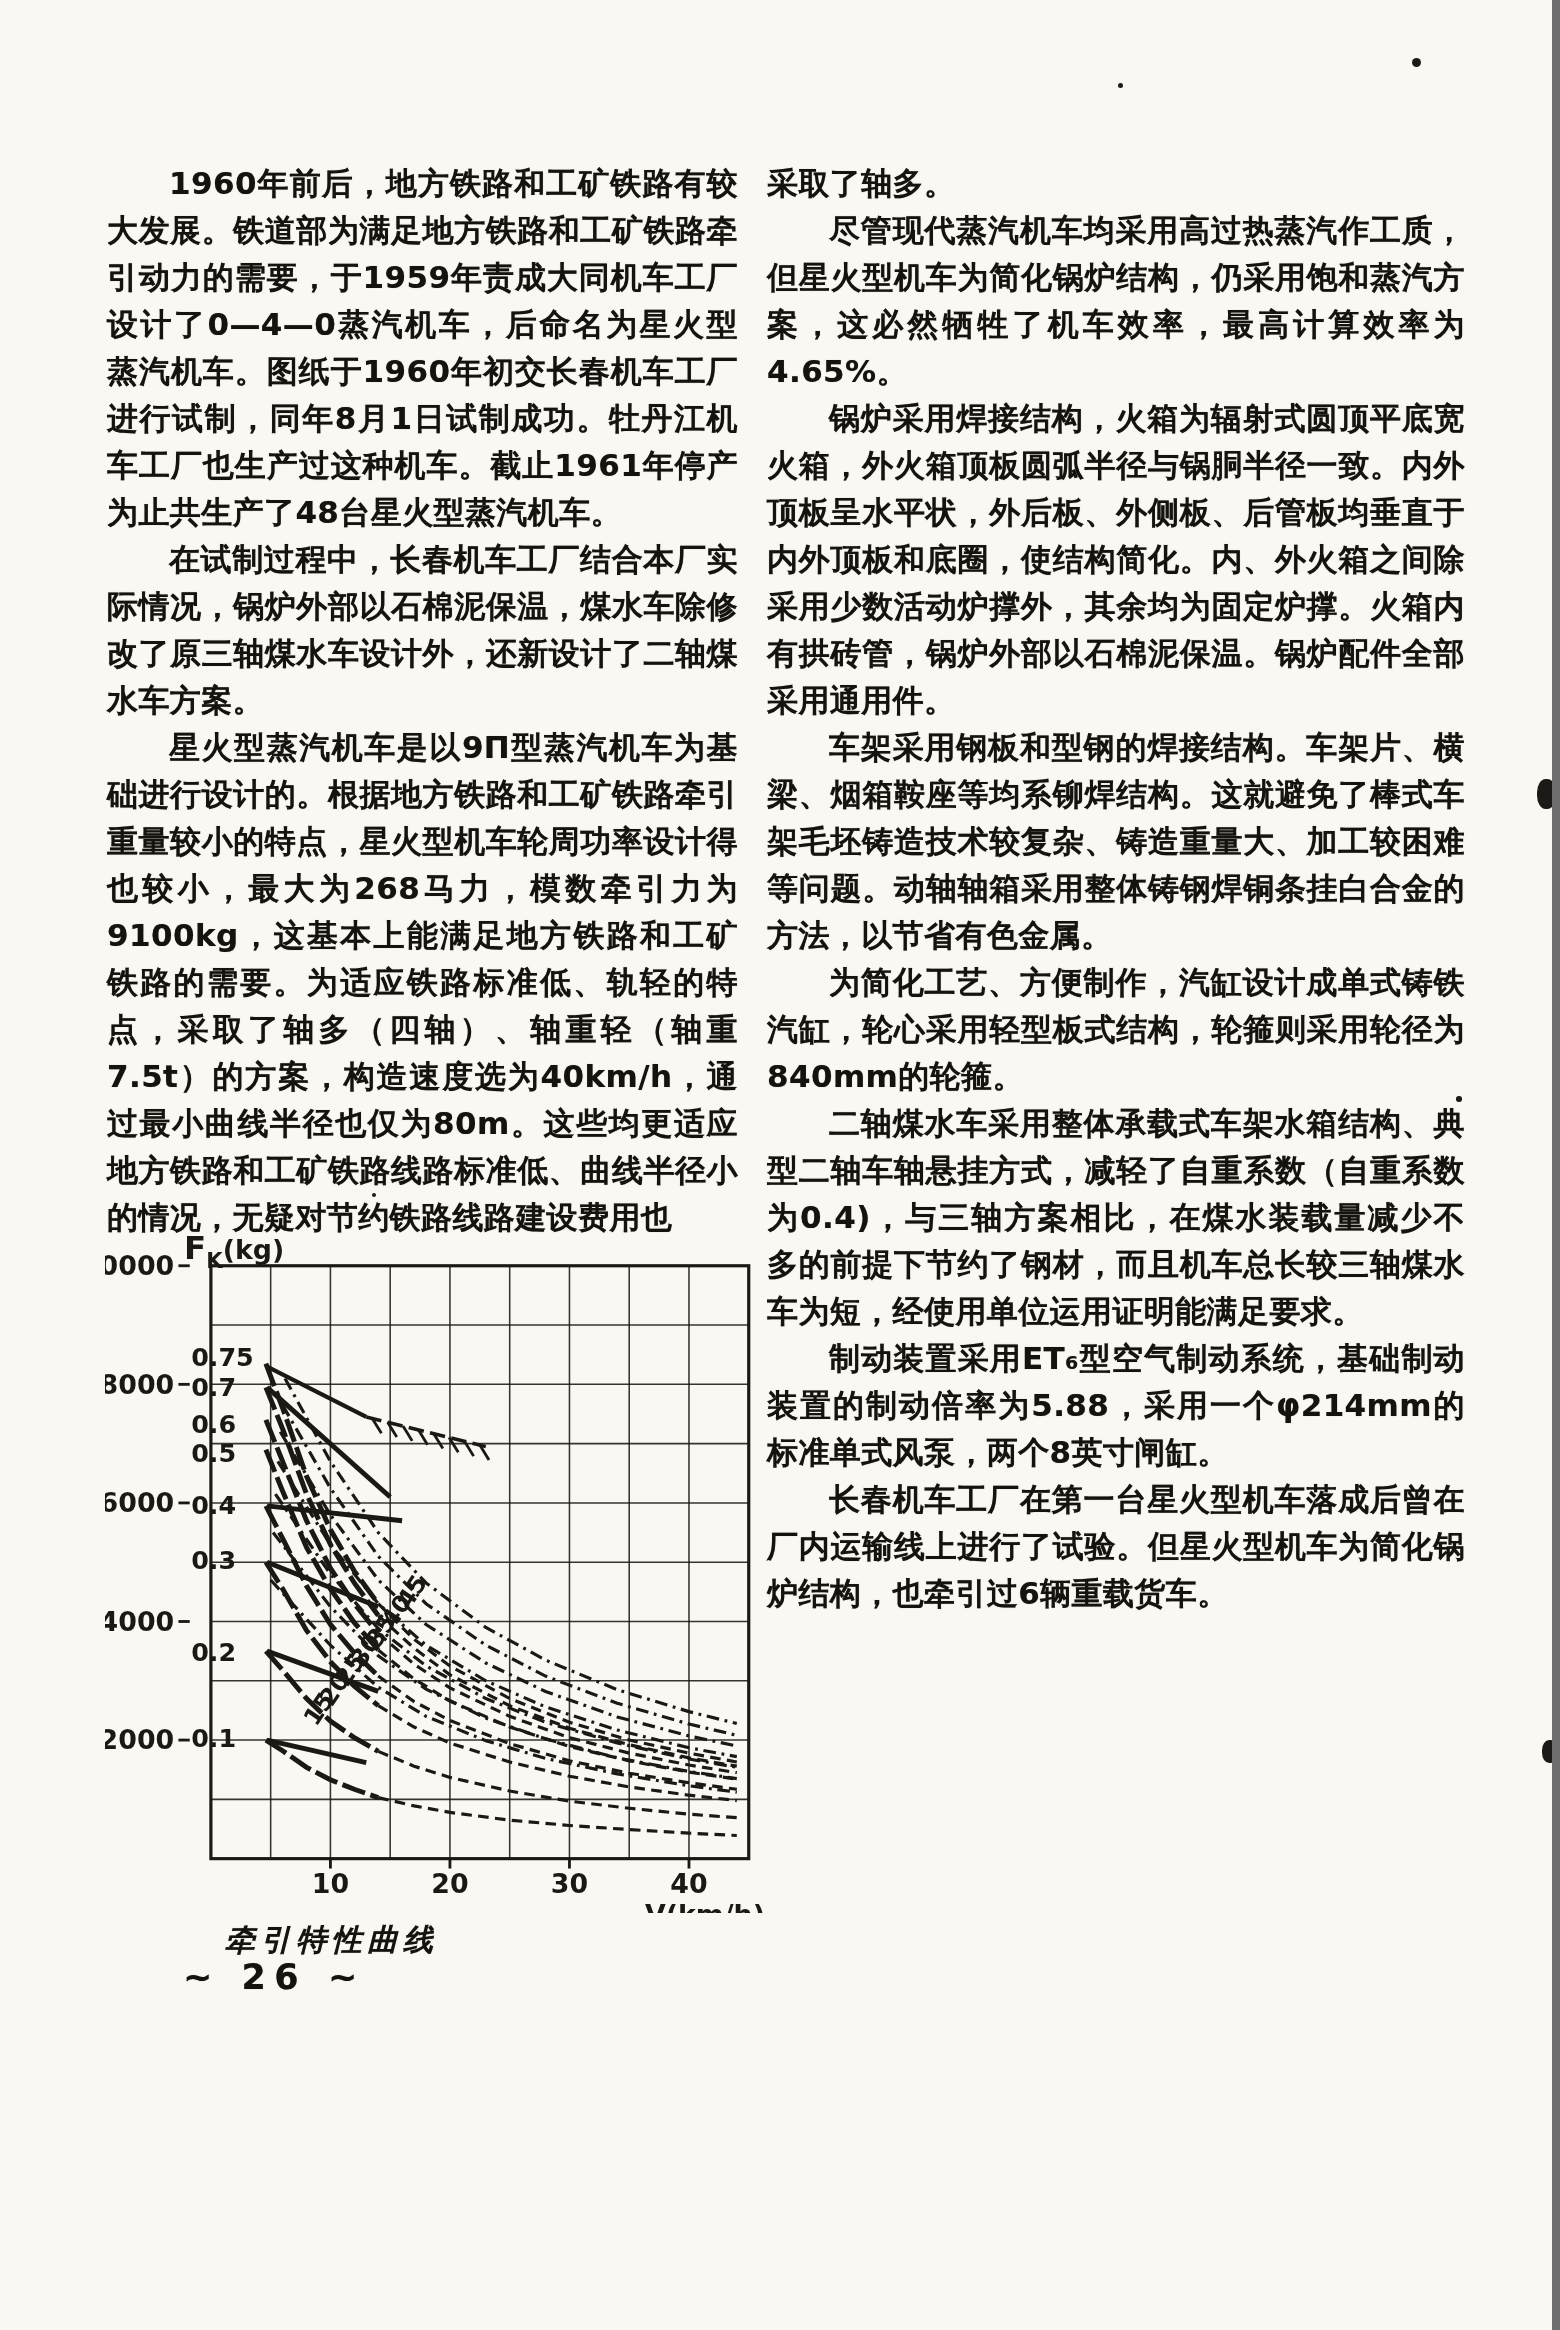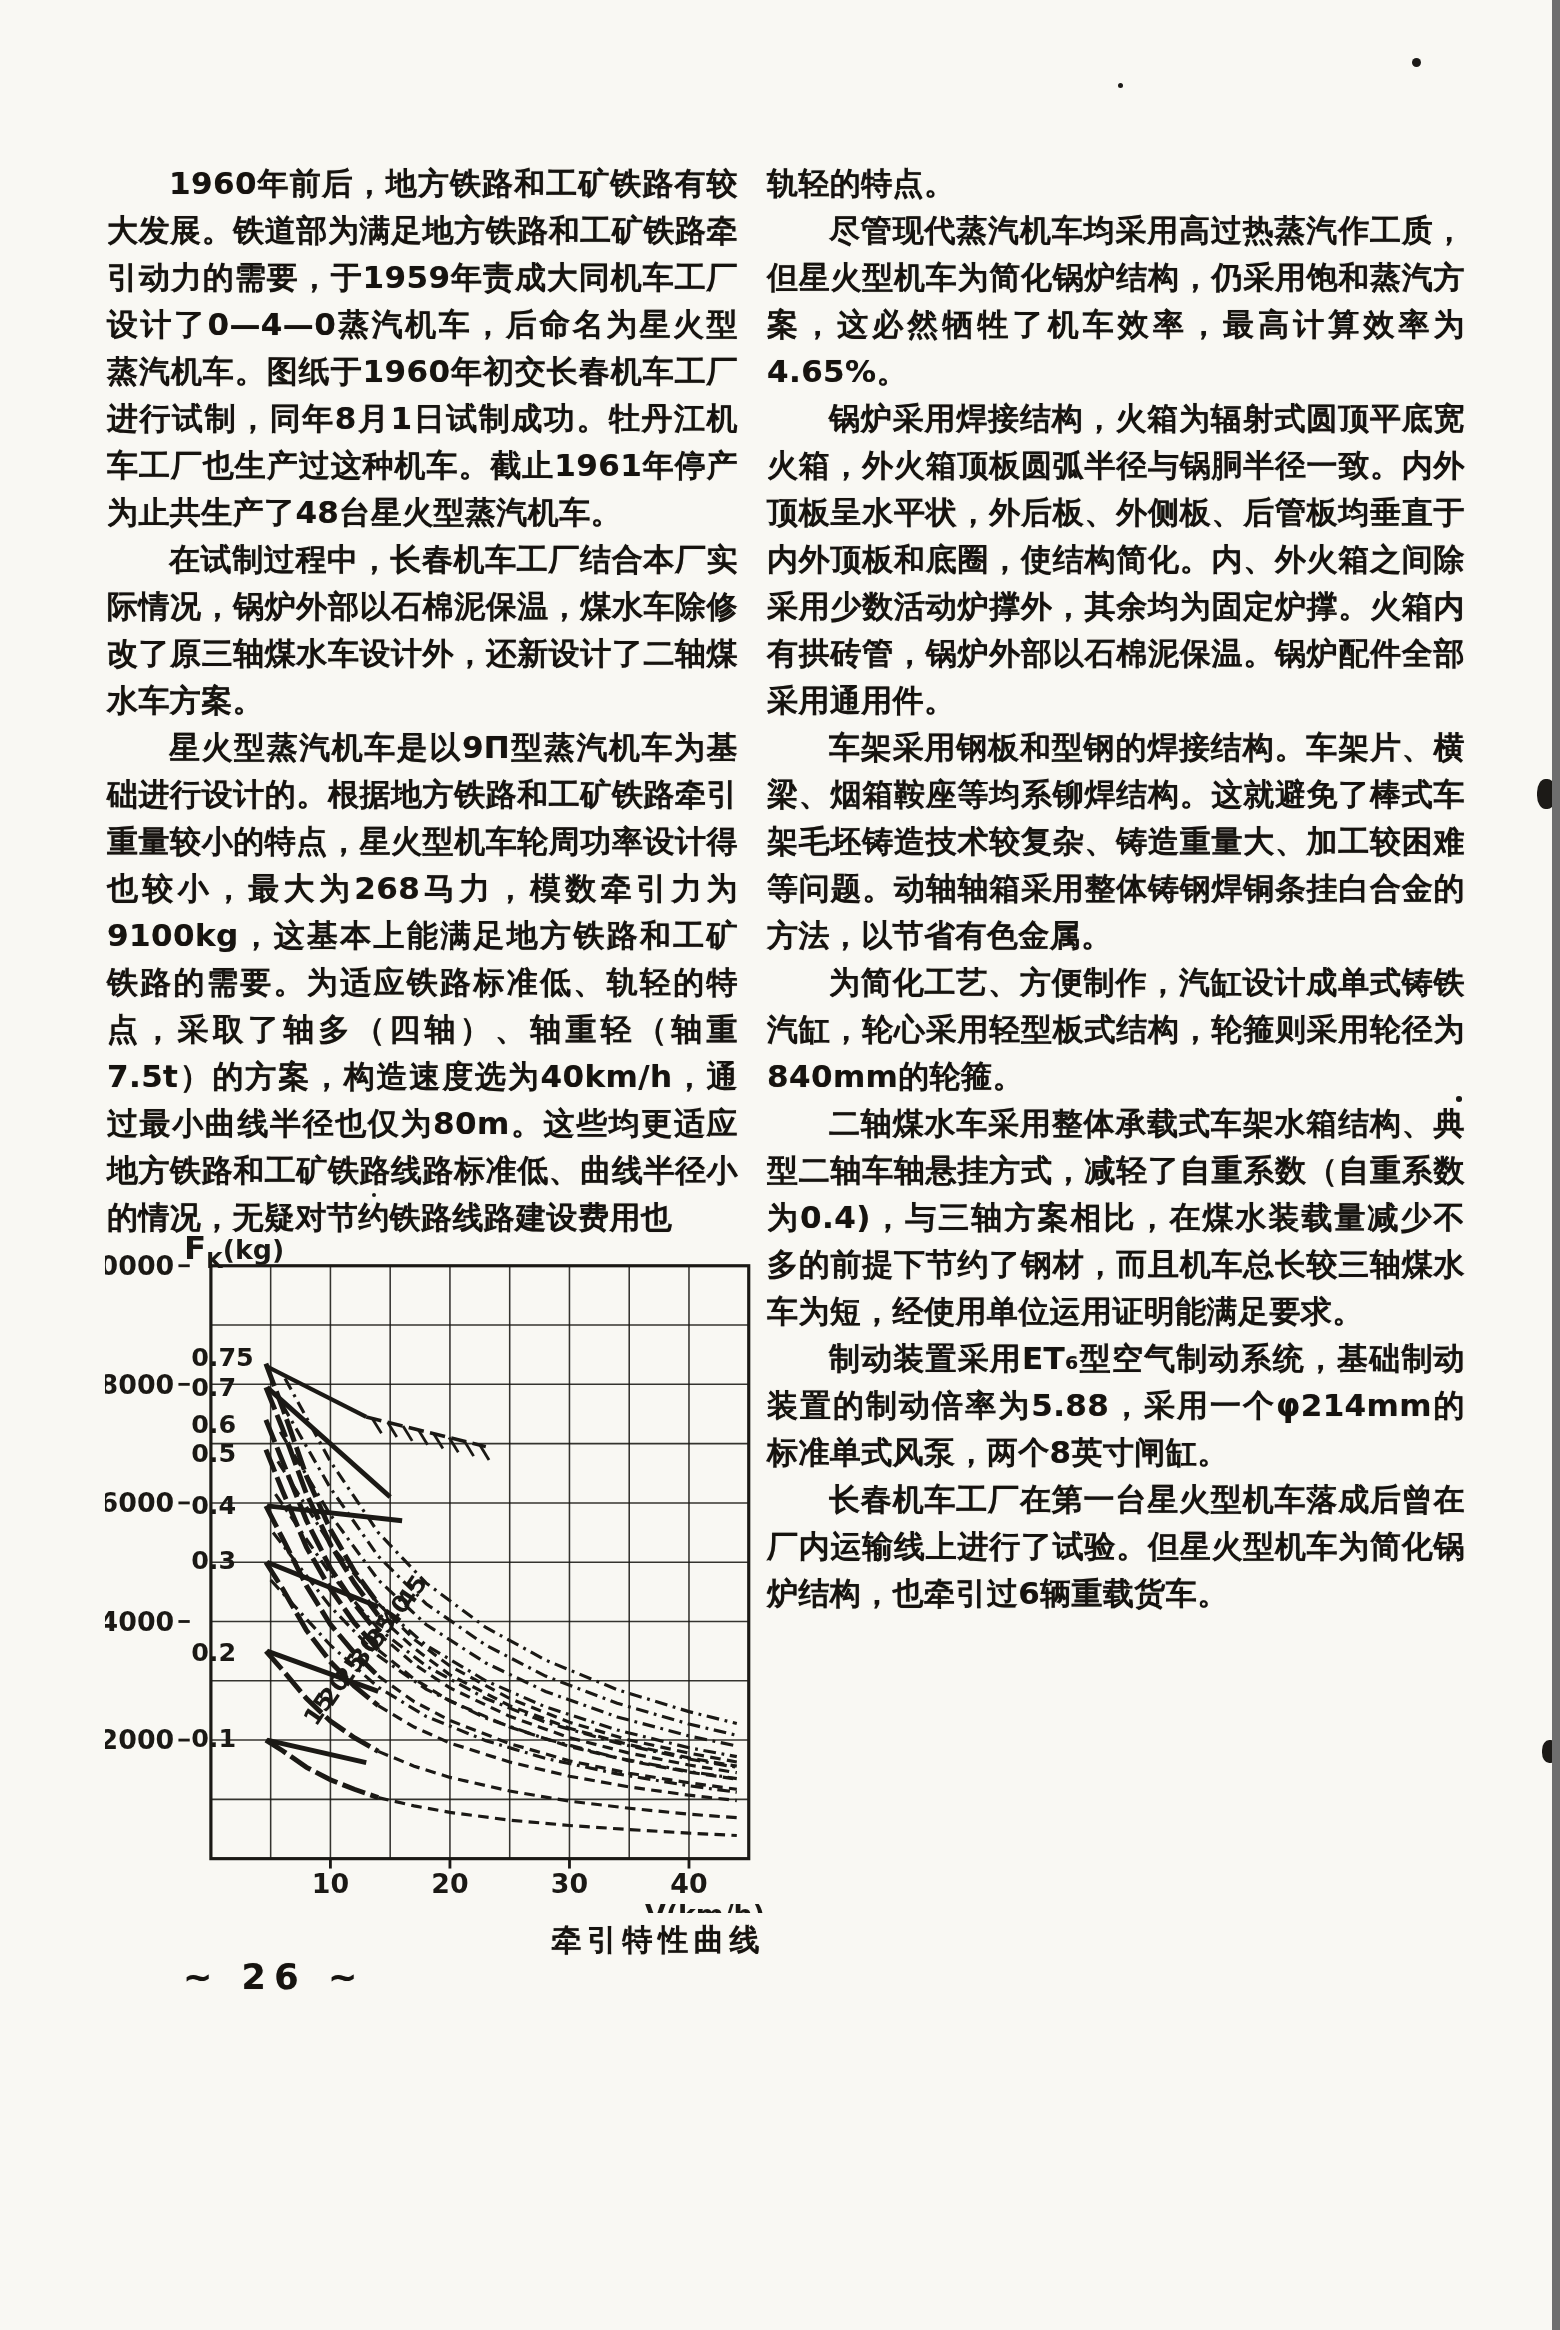--- a/index.html
+++ b/index.html
@@ -13,22 +13,23 @@
     text-align:justify;letter-spacing:0.4px;text-shadow:0 0 0.7px rgba(22,19,15,.55);
   }
   .col.left{left:107px;width:631px;}
   .col.right{left:767px;width:698px;}
   .col p{margin:0;text-indent:2em;}
   .col p.cont{text-indent:0;}
   figure.chart{position:absolute;left:105px;top:1234px;width:660px;height:770px;margin:0;}
   figure.chart svg{display:block;}
   figcaption{
     position:absolute;top:686px;left:0;width:100%;box-sizing:border-box;padding-left:120px;
-    text-align:right;font-size:30px;font-weight:800;letter-spacing:5.6px;
+    text-align:left;font-size:30px;font-weight:800;letter-spacing:5.6px;
     text-shadow:0 0 0.7px rgba(22,19,15,.55);
+    font-style:italic;
   }
   .pagenum{
     position:absolute;left:183px;top:1957px;font-size:35px;font-weight:700;letter-spacing:8.5px;
     text-shadow:0 0 0.7px rgba(22,19,15,.5);
   }
   .speck{position:absolute;background:#1c1a17;border-radius:50%;}
   .speck.s1{left:1412px;top:58px;width:9.2px;height:9.2px;}
   .speck.s2{left:1537px;top:779px;width:19px;height:30px;border-radius:45%;}
   .speck.s3{left:1542px;top:1740px;width:16px;height:22.6px;border-radius:45%;}
   .speck.s4{left:1118px;top:83px;width:5px;height:5px;}
@@ -40,21 +41,21 @@
 
 <div class="page">
 
   <div class="col left">
     <p>1960年前后，地方铁路和工矿铁路有较大发展。铁道部为满足地方铁路和工矿铁路牵引动力的需要，于1959年责成大同机车工厂设计了0—4—0蒸汽机车，后命名为星火型蒸汽机车。图纸于1960年初交长春机车工厂进行试制，同年8月1日试制成功。牡丹江机车工厂也生产过这种机车。截止1961年停产为止共生产了48台星火型蒸汽机车。</p>
     <p>在试制过程中，长春机车工厂结合本厂实际情况，锅炉外部以石棉泥保温，煤水车除修改了原三轴煤水车设计外，还新设计了二轴煤水车方案。</p>
     <p>星火型蒸汽机车是以9П型蒸汽机车为基础进行设计的。根据地方铁路和工矿铁路牵引重量较小的特点，星火型机车轮周功率设计得也较小，最大为268马力，模数牵引力为9100kg，这基本上能满足地方铁路和工矿铁路的需要。为适应铁路标准低、轨轻的特点，采取了轴多（四轴）、轴重轻（轴重7.5t）的方案，构造速度选为40km/h，通过最小曲线半径也仅为80m。这些均更适应地方铁路和工矿铁路线路标准低、曲线半径小的情况，无疑对节约铁路线路建设费用也</p>
   </div>
 
   <div class="col right">
-    <p class="cont">轨轻的特点。</p>
+    <p class="cont">采取了轴多。</p>
     <p>尽管现代蒸汽机车均采用高过热蒸汽作工质，但星火型机车为简化锅炉结构，仍采用饱和蒸汽方案，这必然牺牲了机车效率，最高计算效率为4.65%。</p>
     <p>锅炉采用焊接结构，火箱为辐射式圆顶平底宽火箱，外火箱顶板圆弧半径与锅胴半径一致。内外顶板呈水平状，外后板、外侧板、后管板均垂直于内外顶板和底圈，使结构简化。内、外火箱之间除采用少数活动炉撑外，其余均为固定炉撑。火箱内有拱砖管，锅炉外部以石棉泥保温。锅炉配件全部采用通用件。</p>
     <p>车架采用钢板和型钢的焊接结构。车架片、横梁、烟箱鞍座等均系铆焊结构。这就避免了棒式车架毛坯铸造技术较复杂、铸造重量大、加工较困难等问题。动轴轴箱采用整体铸钢焊铜条挂白合金的方法，以节省有色金属。</p>
     <p>为简化工艺、方便制作，汽缸设计成单式铸铁汽缸，轮心采用轻型板式结构，轮箍则采用轮径为840mm的轮箍。</p>
     <p>二轴煤水车采用整体承载式车架水箱结构、典型二轴车轴悬挂方式，减轻了自重系数（自重系数为0.4)，与三轴方案相比，在煤水装载量减少不多的前提下节约了钢材，而且机车总长较三轴煤水车为短，经使用单位运用证明能满足要求。</p>
     <p>制动装置采用ET₆型空气制动系统，基础制动装置的制动倍率为5.88，采用一个φ214mm的标准单式风泵，两个8英寸闸缸。</p>
     <p>长春机车工厂在第一台星火型机车落成后曾在厂内运输线上进行了试验。但星火型机车为简化锅炉结构，也牵引过6辆重载货车。</p>
   </div>
 
   <figure class="chart">

